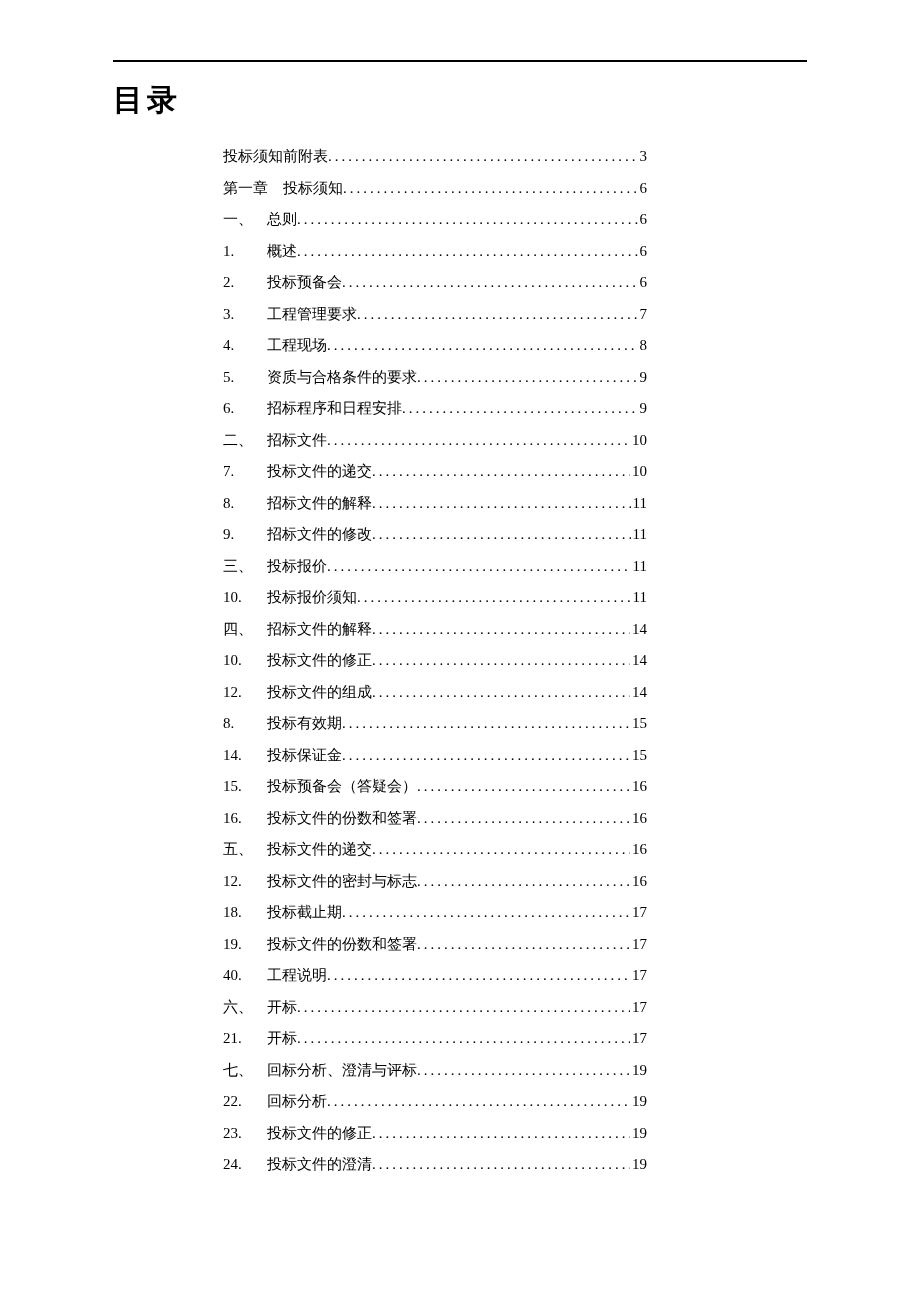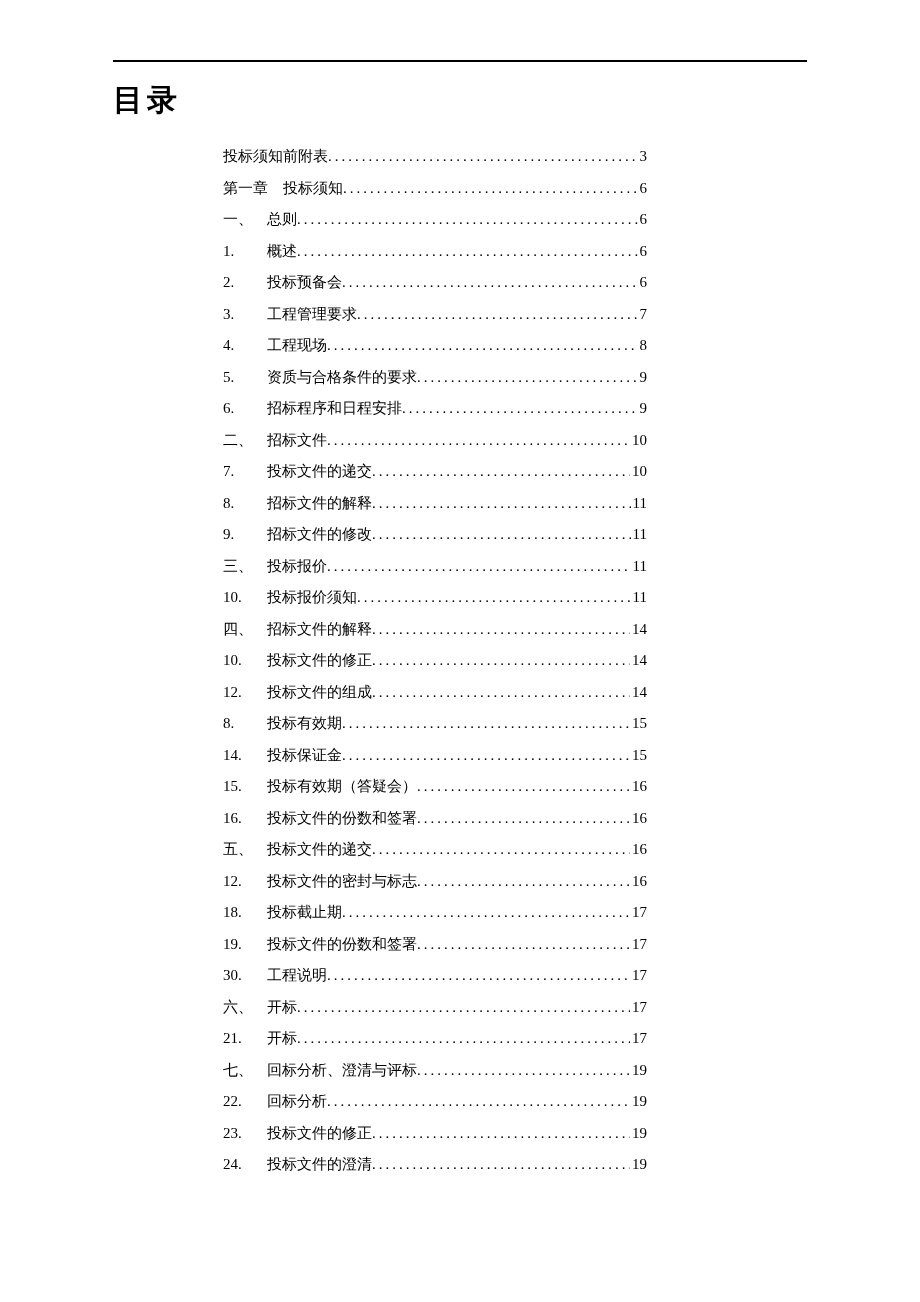--- a/index.html
+++ b/index.html
@@ -187,21 +187,21 @@
         <span class="toc-page">15</span>
       </div>
       <div class="toc-row">
         <span class="toc-num">14.</span>
         <span class="toc-label">投标保证金</span>
         <span class="toc-dots"></span>
         <span class="toc-page">15</span>
       </div>
       <div class="toc-row">
         <span class="toc-num">15.</span>
-        <span class="toc-label">投标有效期（答疑会）</span>
+        <span class="toc-label">投标预备会（答疑会）</span>
         <span class="toc-dots"></span>
         <span class="toc-page">16</span>
       </div>
       <div class="toc-row">
         <span class="toc-num">16.</span>
         <span class="toc-label">投标文件的份数和签署</span>
         <span class="toc-dots"></span>
         <span class="toc-page">16</span>
       </div>
       <div class="toc-row">
@@ -222,21 +222,21 @@
         <span class="toc-dots"></span>
         <span class="toc-page">17</span>
       </div>
       <div class="toc-row">
         <span class="toc-num">19.</span>
         <span class="toc-label">投标文件的份数和签署</span>
         <span class="toc-dots"></span>
         <span class="toc-page">17</span>
       </div>
       <div class="toc-row">
-        <span class="toc-num">30.</span>
+        <span class="toc-num">40.</span>
         <span class="toc-label">工程说明</span>
         <span class="toc-dots"></span>
         <span class="toc-page">17</span>
       </div>
       <div class="toc-row">
         <span class="toc-num">六、</span>
         <span class="toc-label">开标</span>
         <span class="toc-dots"></span>
         <span class="toc-page">17</span>
       </div>

